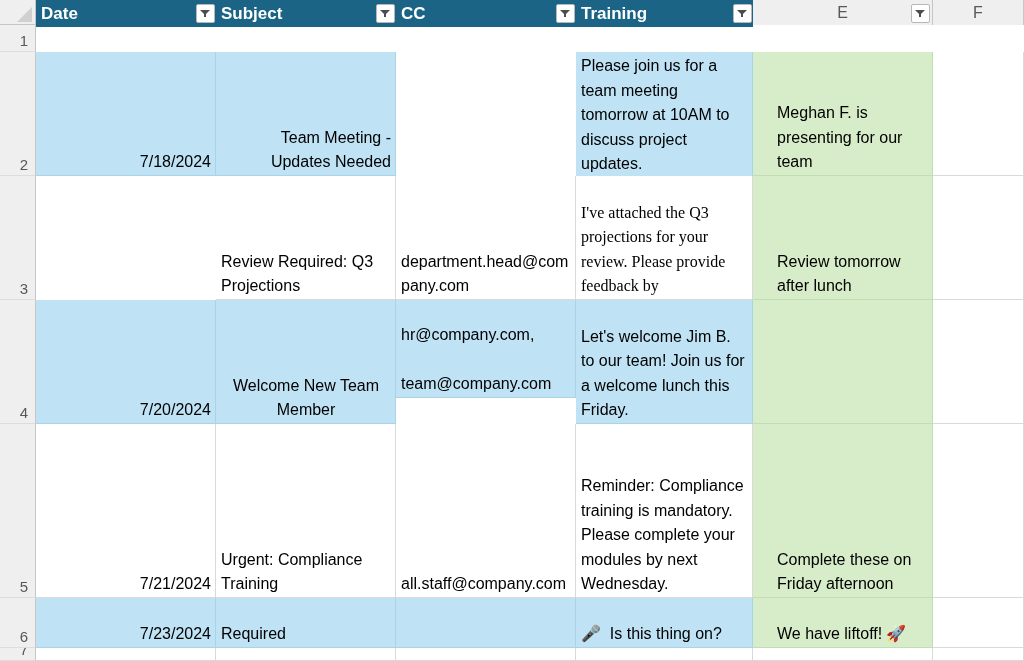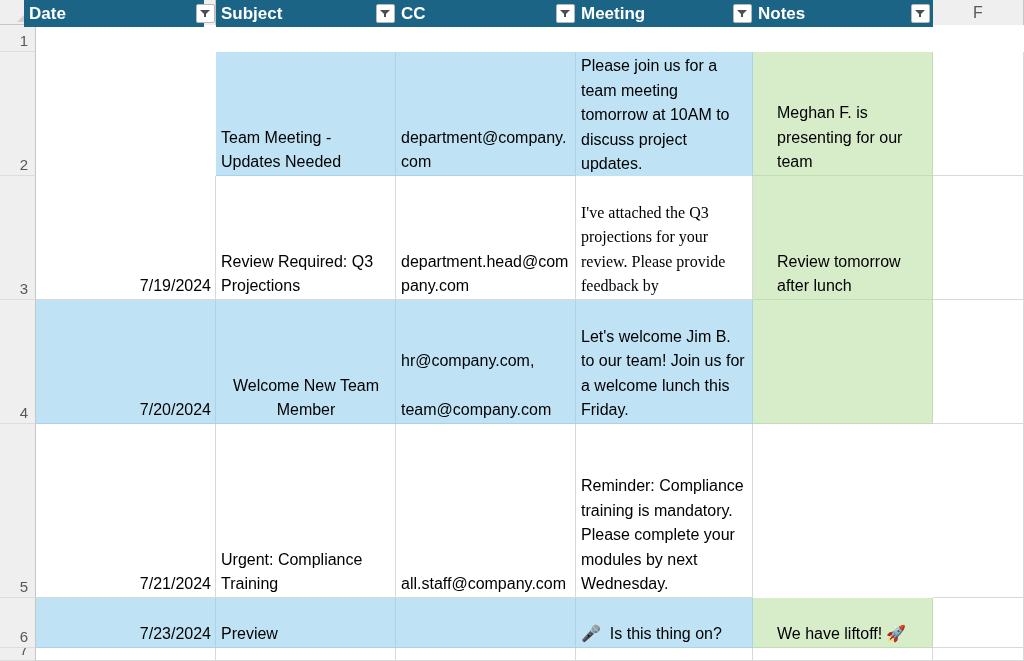--- a/index.html
+++ b/index.html
@@ -200,75 +200,74 @@
   <div class="row-head" style="top:424px; height:174px;">
       <span>5</span>
     </div>
   <div class="row-head" style="top:598px; height:50px;">
       <span>6</span>
     </div>
   <div class="row-head" style="top:648px; height:13px;">
       <span>7</span>
     </div>
 
-  <div class="hdr-cell" style="left:24px;  width:180px;">Date</div>
+  <div class="hdr-cell" style="left:36px;  width:180px;">Date</div>
   <div class="filter-btn" style="left:196px;">
       <i class="funnel"></i>
     </div>
 
   <div class="hdr-cell" style="left:216px; width:180px;">Subject</div>
   <div class="filter-btn" style="left:376px;">
       <i class="funnel"></i>
     </div>
 
   <div class="hdr-cell" style="left:396px; width:180px;">CC</div>
   <div class="filter-btn" style="left:556px;">
       <i class="funnel"></i>
     </div>
 
-  <div class="hdr-cell" style="left:576px; width:177px;">Meeting</div>
+  <div class="hdr-cell" style="left:576px; width:177px;">Training</div>
   <div class="filter-btn" style="left:733px;">
       <i class="funnel"></i>
     </div>
 
-  <div class="hdr-cell" style="left:753px; width:180px;">Notes</div>
   <div class="filter-btn" style="left:911px;">
       <i class="funnel"></i>
     </div>
 
-  <div class="cell band" style="left:216px; top:52px; width:180px; height:124px;">Team Meeting - Updates Needed</div>
-  <div class="cell band" style="left:396px; top:52px; width:180px; height:124px;">department@company.com</div>
+  <div class="cell band right" style="left:36px;  top:52px; width:180px; height:124px;">7/18/2024</div>
+  <div class="cell band" style="left:216px; top:52px; width:180px; height:124px;text-align:right;">Team Meeting - Updates Needed</div>
   <div class="cell band" style="left:576px; top:52px; width:177px; height:126px;">Please join us for a team meeting tomorrow at 10AM to discuss project updates.</div>
   <div class="cell notes band" style="left:753px; top:52px; width:180px; height:124px;">Meghan F. is presenting for our team</div>
   <div class="cell-empty-tail" style="left:933px; top:52px; width:91px;  height:124px;"></div>
 
-  <div class="cell plain right" style="left:36px;  top:176px; width:180px; height:124px;">7/19/2024</div>
   <div class="cell plain" style="left:216px; top:176px; width:180px; height:124px;">Review Required: Q3 Projections</div>
   <div class="cell plain" style="left:396px; top:176px; width:180px; height:124px;">department.head@company.com</div>
   <div class="cell plain" style="left:576px; top:176px; width:177px; height:124px;font-family:Liberation Serif, serif;">I've attached the Q3 projections for your review. Please provide feedback by</div>
   <div class="cell notes" style="left:753px; top:176px; width:180px; height:124px;">Review tomorrow after lunch</div>
   <div class="cell-empty-tail" style="left:933px; top:176px; width:91px;  height:124px;"></div>
 
   <div class="cell band right" style="left:36px;  top:300px; width:180px; height:124px;">7/20/2024</div>
   <div class="cell band" style="left:216px; top:300px; width:180px; height:124px;text-align:center;">Welcome New Team Member</div>
-  <div class="cell band" style="left:396px; top:300px; width:180px; height:124px;">hr@company.com,
+  <div class="cell band" style="left:396px; top:300px; width:180px; height:98px;">hr@company.com,
 
 team@company.com</div>
   <div class="cell band" style="left:576px; top:300px; width:177px; height:124px;">Let's welcome Jim B. to our team! Join us for a welcome lunch this Friday.</div>
   <div class="cell notes band" style="left:753px; top:300px; width:180px; height:124px;"></div>
   <div class="cell-empty-tail" style="left:933px; top:300px; width:91px;  height:124px;"></div>
 
   <div class="cell plain right" style="left:36px;  top:424px; width:180px; height:174px;">7/21/2024</div>
   <div class="cell plain" style="left:216px; top:424px; width:180px; height:174px;">Urgent: Compliance Training</div>
   <div class="cell plain" style="left:396px; top:424px; width:180px; height:174px;">all.staff@company.com</div>
   <div class="cell plain" style="left:576px; top:424px; width:177px; height:174px;">Reminder: Compliance training is mandatory. Please complete your modules by next Wednesday.</div>
+  <div class="cell notes" style="left:753px; top:424px; width:180px; height:174px;">Complete these on Friday afternoon</div>
   <div class="cell-empty-tail" style="left:933px; top:424px; width:91px;  height:174px;"></div>
 
   <div class="cell band right" style="left:36px;  top:598px; width:180px; height:50px;">7/23/2024</div>
-  <div class="cell band" style="left:216px; top:598px; width:180px; height:50px;">Preview</div>
+  <div class="cell band" style="left:216px; top:598px; width:180px; height:50px;">Required</div>
   <div class="cell band" style="left:396px; top:598px; width:180px; height:50px;"></div>
   <div class="cell band" style="left:576px; top:598px; width:177px; height:50px;">🎤  Is this thing on?</div>
   <div class="cell notes band" style="left:753px; top:598px; width:180px; height:50px;">We have liftoff! 🚀</div>
   <div class="cell-empty-tail" style="left:933px; top:598px; width:91px;  height:50px;"></div>
 
   <div class="cell-empty-tail" style="left:36px;  top:648px; width:180px; height:13px;"></div>
   <div class="cell-empty-tail" style="left:216px; top:648px; width:180px; height:13px;"></div>
   <div class="cell-empty-tail" style="left:396px; top:648px; width:180px; height:13px;"></div>
   <div class="cell-empty-tail" style="left:576px; top:648px; width:177px; height:13px;"></div>
   <div class="cell-empty-tail" style="left:753px; top:648px; width:180px; height:13px;"></div>

